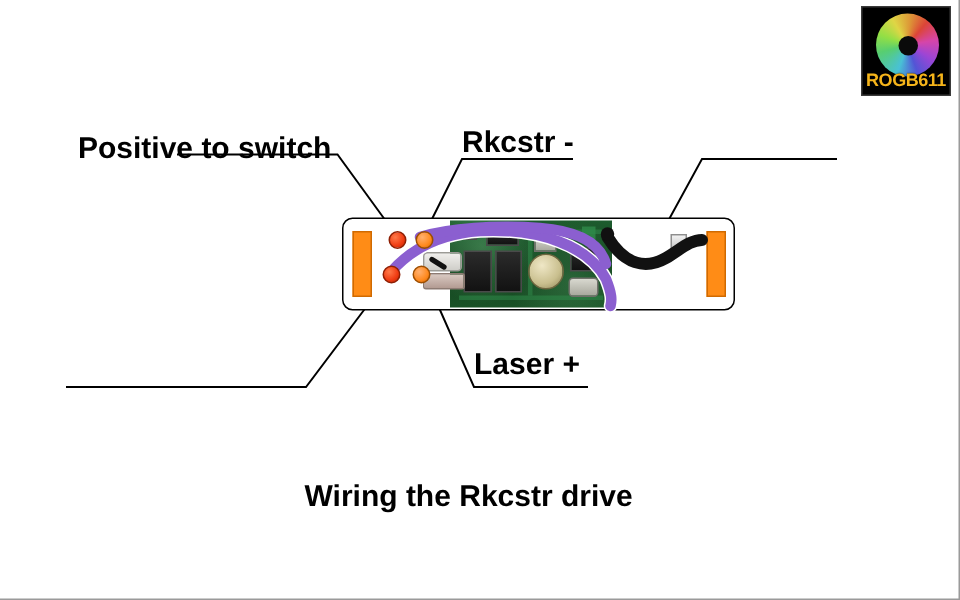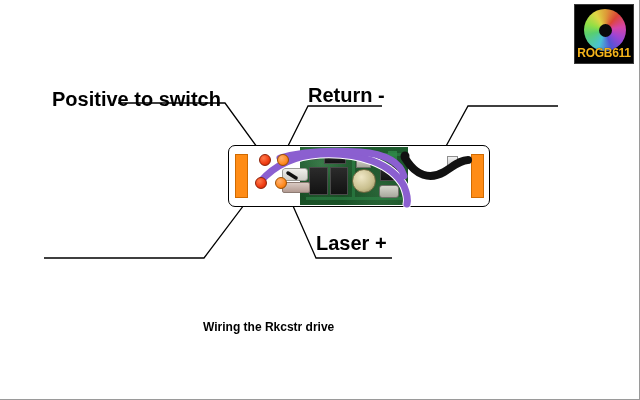--- a/index.html
+++ b/index.html
@@ -22,21 +22,21 @@
   }
   .lbl {
     position: absolute;
     font-family: "Liberation Sans", sans-serif;
     font-weight: bold;
     color: #000000;
     white-space: nowrap;
     letter-spacing: 0px;
   }
   .lbl-callout { font-size: 20px; }
-  .lbl-title   { font-size: 12px; }
+  .lbl-title   { font-size: 20px; }
 
   
   #leaders, #device-svg, #wires-svg {
     position: absolute;
     left: 0; top: 0;
     width: 640px; height: 400px;
     pointer-events: none;
   }
 
   
@@ -234,21 +234,21 @@
     <path fill="none" stroke="#111111" stroke-width="8" stroke-linecap="round" d="M405,158 C416,176 430,180 444,172 C454,166 460,160 468,160"></path>
     <circle cx="405" cy="156" r="4.5" fill="#111111"></circle>
   </svg>
 
   <div class="dot dot-red" style="left:259px; top:154px;"></div>
   <div class="dot dot-orange" style="left:277px; top:154px;"></div>
   <div class="dot dot-red" style="left:255px; top:177px;"></div>
   <div class="dot dot-orange" style="left:275px; top:177px;"></div>
 
   <div class="lbl lbl-callout" style="left:52px;  top:88px;">Positive to switch</div>
-  <div class="lbl lbl-callout" style="left:308px; top:84px;">Return -</div>
+  <div class="lbl lbl-callout" style="left:308px; top:84px;">Rkcstr -</div>
   <div class="lbl lbl-callout" style="left:316px; top:232px;">Laser +</div>
 
   <div class="lbl lbl-title" style="left:203px; top:320px;">Wiring the Rkcstr drive</div>
 
   <div id="logo">
     <div id="logo-wheel"></div>
     <div id="logo-hub"></div>
     <div id="logo-text">ROGB611</div>
   </div>
 

